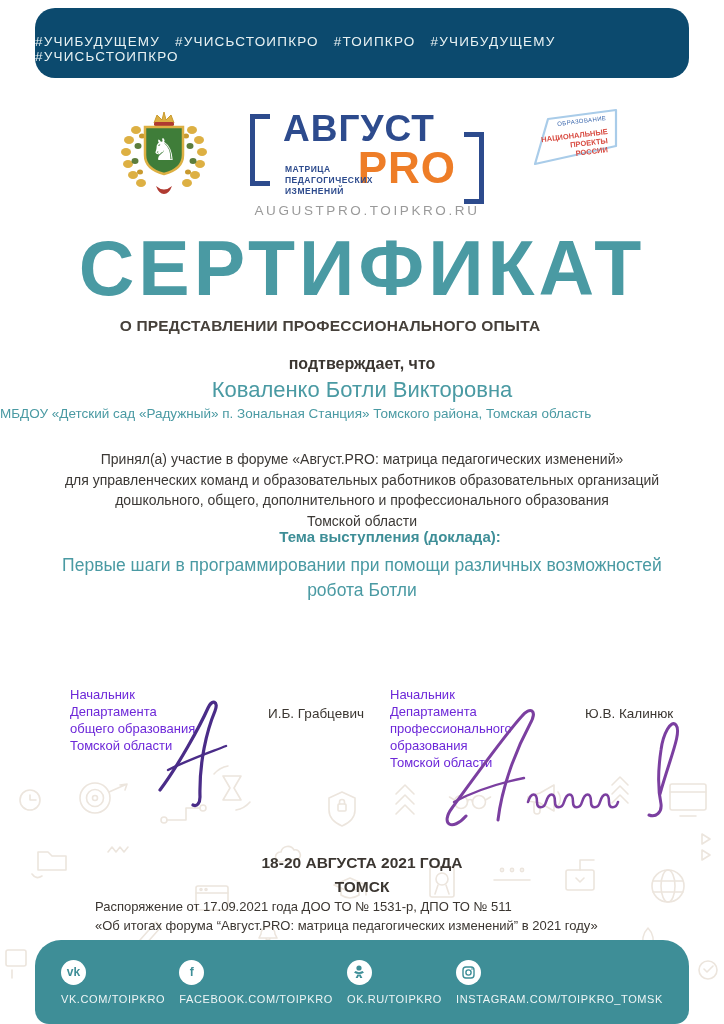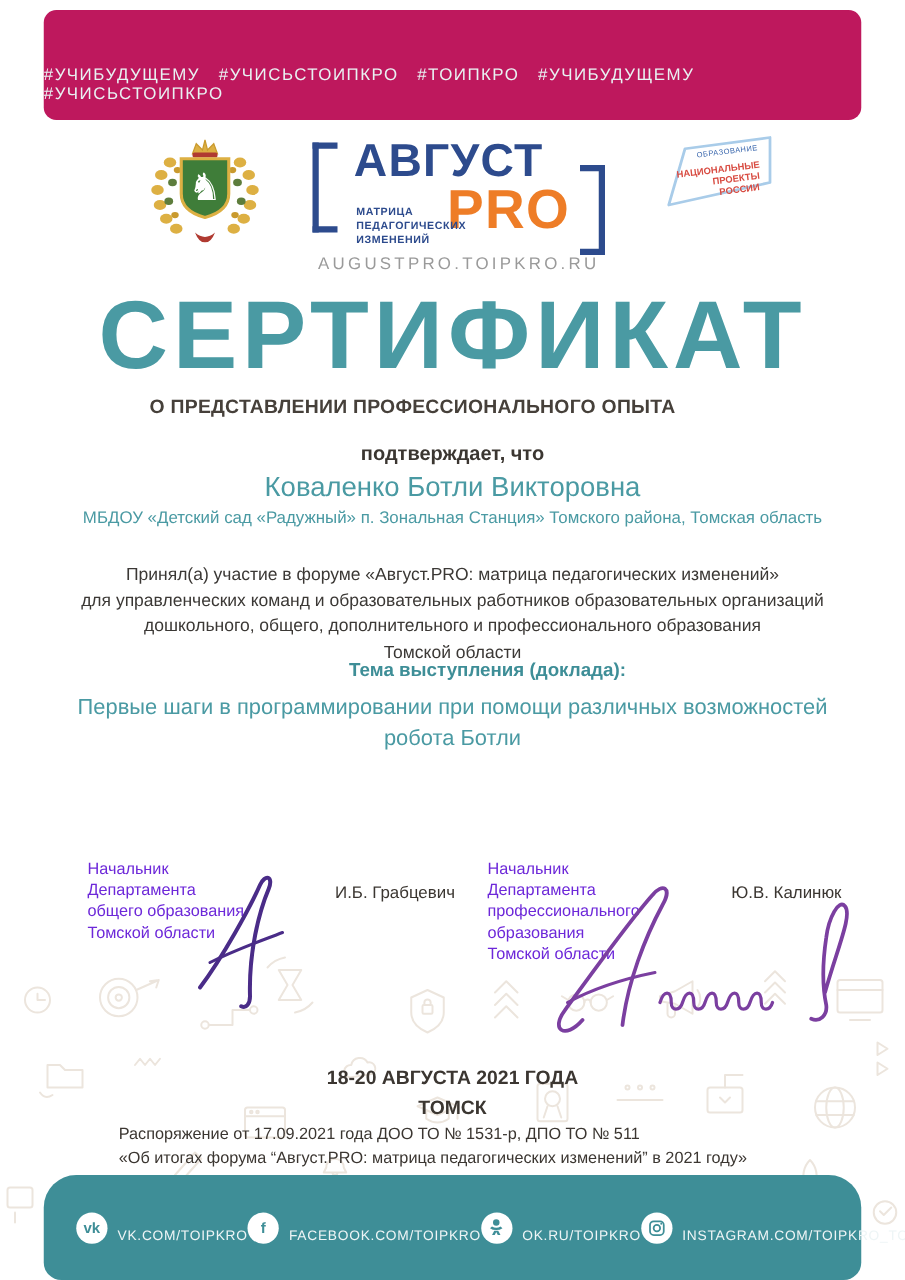--- a/index.html
+++ b/index.html
@@ -1,27 +1,27 @@
 <!DOCTYPE html>
 <html><head>
 <meta charset="utf-8">
 <style>
   html,body{margin:0;padding:0;}
   body{font-family:"Liberation Sans",sans-serif;background:#ffffff;}
   .page{position:relative;width:724px;height:1024px;background:#fff;overflow:hidden;}
 
   
-  .topbar{position:absolute;left:35px;top:8px;width:654px;height:88px;background:#be185d;
-          border-radius:10px;display:flex;align-items:flex-end;justify-content:center;z-index:2;}
+  .topbar{position:absolute;left:35px;top:8px;width:654px;height:70px;background:#0c4a6e;
+          border-radius:20px;display:flex;align-items:flex-end;justify-content:center;z-index:2;}
   .hashtags{color:#e9f2f3;font-size:13.5px;letter-spacing:1.2px;word-spacing:10px;padding-bottom:14px;font-weight:500;}
 
   .footerbar{position:absolute;left:35px;top:940px;width:654px;height:84px;background:#3e8e97;
              border-radius:26px 26px 14px 14px;display:flex;align-items:center;justify-content:space-between;
              padding:0 26px;box-sizing:border-box;z-index:2;}
-  .social{display:flex;align-items:flex-end;gap:8px;}
+  .social{display:flex;align-items:flex-start;gap:8px;flex-direction:column;}
   .social .circle{width:25px;height:25px;border-radius:50%;background:#ffffff;display:flex;align-items:center;
                   justify-content:center;color:#3e8e97;font-weight:800;font-size:12px;flex:0 0 auto;}
   .social .label{color:#eef5f6;font-size:11px;letter-spacing:.6px;}
 
   
   .coat{position:absolute;left:118px;top:106px;width:92px;height:88px;z-index:2;}
   .augustlogo{position:absolute;left:250px;top:106px;width:234px;height:118px;z-index:2;}
   .bracket-l{position:absolute;left:0;top:8px;width:15px;height:62px;border-left:5px solid #2d4b8d;
              border-top:5px solid #2d4b8d;border-bottom:5px solid #2d4b8d;}
   .bracket-r{position:absolute;right:0;top:26px;width:15px;height:62px;border-right:5px solid #2d4b8d;
@@ -32,21 +32,21 @@
   .aug-site{position:absolute;left:-12px;top:97px;width:258px;text-align:center;font-size:13.5px;color:#9a9a9a;letter-spacing:2.6px;}
   .natproj{position:absolute;left:528px;top:106px;width:94px;height:70px;z-index:2;}
 
   
   .title{position:absolute;left:0;top:224px;width:724px;text-align:center;font-size:77px;font-weight:700;
          color:#4a9aa3;letter-spacing:4px;z-index:2;}
   .subtitle{position:absolute;left:0;top:317px;width:660px;text-align:center;font-size:15.5px;font-weight:700;
             color:#46403a;letter-spacing:.2px;z-index:2;}
   .confirm{position:absolute;left:0;top:355px;width:724px;text-align:center;font-size:16px;font-weight:700;color:#3b3631;z-index:2;}
   .name{position:absolute;left:0;top:377px;width:724px;text-align:center;font-size:22px;color:#4a9aa3;z-index:2;}
-  .org{position:absolute;left:0;top:406px;width:724px;text-align:center;font-size:13.5px;color:#4a9aa3;z-index:2;}
+  .org{position:absolute;left:0;top:406px;width:724px;font-size:13.5px;color:#4a9aa3;z-index:2;}
   .bodytext{position:absolute;left:45px;top:449px;width:634px;text-align:center;font-size:14px;color:#3b3835;
             line-height:20.5px;z-index:2;}
   .topic-label{position:absolute;left:0;top:528px;width:724px;text-align:center;font-size:15px;font-weight:700;color:#3e8e97;z-index:2;padding-left:28px;}
   .topic{position:absolute;left:45px;top:553px;width:634px;text-align:center;font-size:17.5px;color:#4a9aa3;line-height:25px;z-index:2;}
 
   
   .sig-position{position:absolute;font-size:13px;color:#6d28d9;line-height:17px;white-space:pre-line;z-index:2;}
   .sig-pos-1{left:70px;top:686px;}
   .sig-pos-2{left:390px;top:686px;}
   .sig-name{position:absolute;font-size:13.5px;color:#3b3631;z-index:2;}

